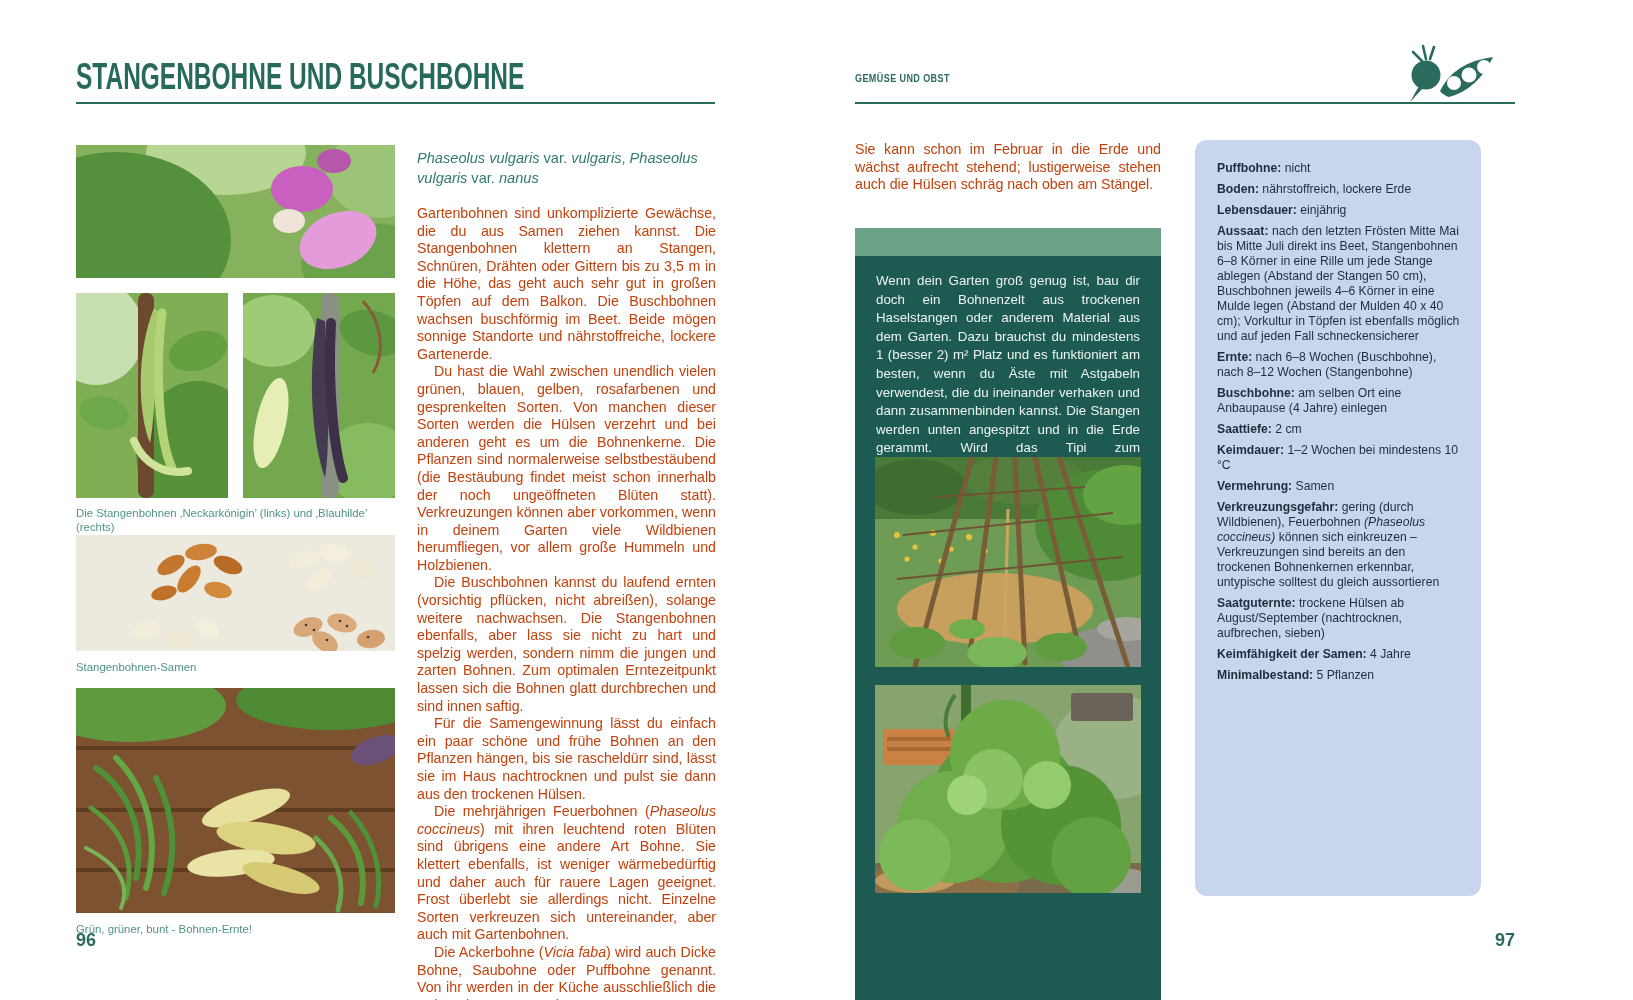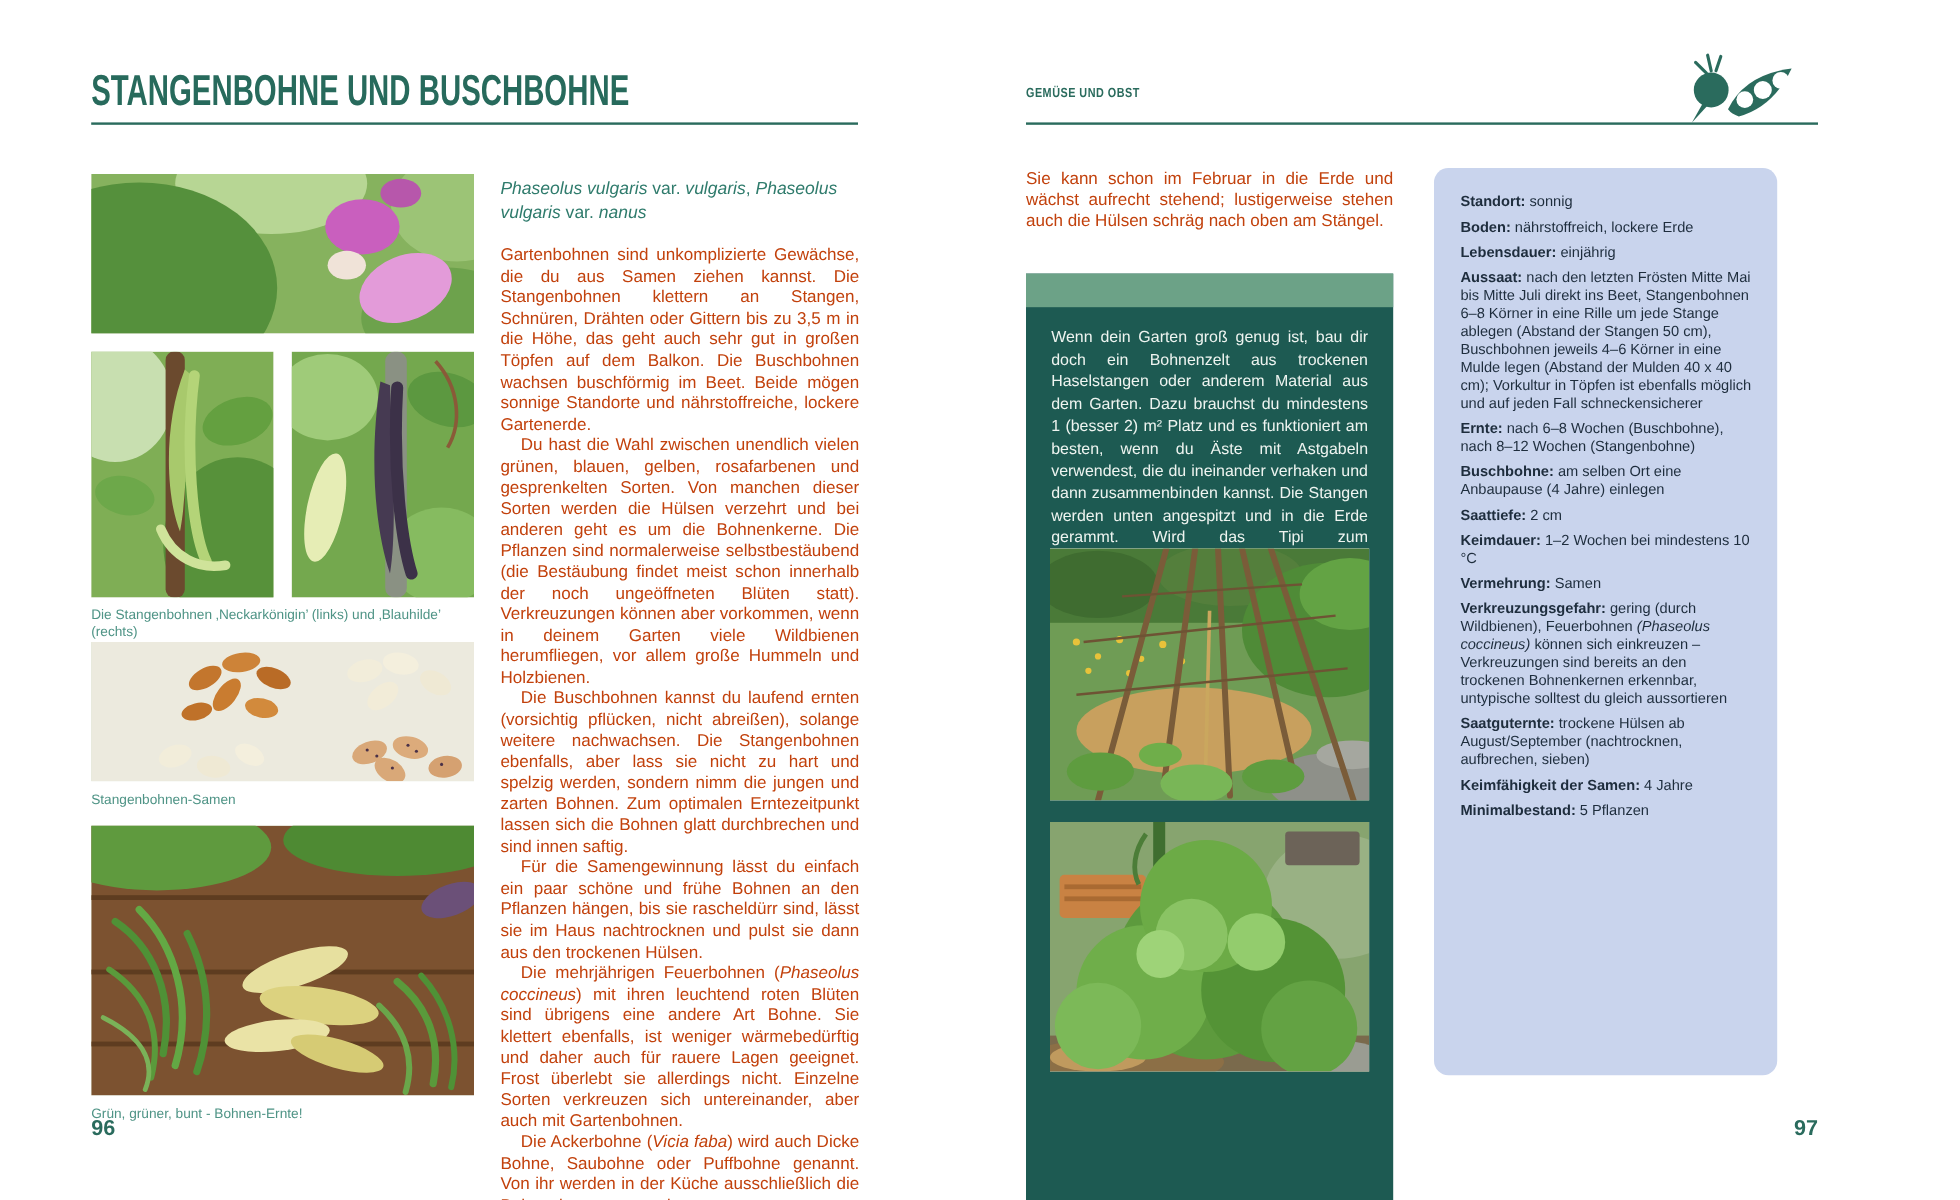--- a/index.html
+++ b/index.html
@@ -253,21 +253,21 @@
         <circle cx="216" cy="172" r="40" fill="#63a243"></circle>
         <circle cx="118" cy="94" r="30" fill="#8ac364"></circle>
         <circle cx="172" cy="100" r="24" fill="#93cc6d"></circle>
         <circle cx="92" cy="110" r="20" fill="#9ed378"></circle>
       </svg>
     </div>
   </div>
 
   <div class="sidebar" style="left:1195px;top:140px;width:286px;height:756px;">
     <div class="sidebar-inner">
-        <div class="sb-row"><b>Standort: </b><span><span>sonnig</span></span></div>
+        <div class="sb-row"><b>Puffbohne: </b><span><span>nicht</span></span></div>
         <div class="sb-row"><b>Boden: </b><span><span>nährstoffreich, lockere Erde</span></span></div>
         <div class="sb-row"><b>Lebensdauer: </b><span><span>einjährig</span></span></div>
         <div class="sb-row"><b>Aussaat: </b><span><span>nach den letzten Frösten Mitte Mai bis Mitte Juli direkt ins Beet, Stangenbohnen 6–8 Körner in eine Rille um jede Stange ablegen (Abstand der Stangen 50 cm), Buschbohnen jeweils 4–6 Körner in eine Mulde legen (Abstand der Mulden 40 x 40 cm); Vorkultur in Töpfen ist ebenfalls möglich und auf jeden Fall schneckensicherer</span></span></div>
         <div class="sb-row"><b>Ernte: </b><span><span>nach 6–8 Wochen (Buschbohne), nach 8–12 Wochen (Stangenbohne)</span></span></div>
         <div class="sb-row"><b>Buschbohne: </b><span><span>am selben Ort eine Anbaupause (4 Jahre) einlegen</span></span></div>
         <div class="sb-row"><b>Saattiefe: </b><span><span>2 cm</span></span></div>
         <div class="sb-row"><b>Keimdauer: </b><span><span>1–2 Wochen bei mindestens 10 °C</span></span></div>
         <div class="sb-row"><b>Vermehrung: </b><span><span>Samen</span></span></div>
         <div class="sb-row"><b>Verkreuzungsgefahr: </b><span><span>gering (durch Wildbienen), Feuerbohnen </span><span class="it">(Phaseolus coccineus)</span><span> können sich einkreuzen – Verkreuzungen sind bereits an den trockenen Bohnenkernen erkennbar, untypische solltest du gleich aussortieren</span></span></div>
         <div class="sb-row"><b>Saatguternte: </b><span><span>trockene Hülsen ab August/September (nachtrocknen, aufbrechen, sieben)</span></span></div>

